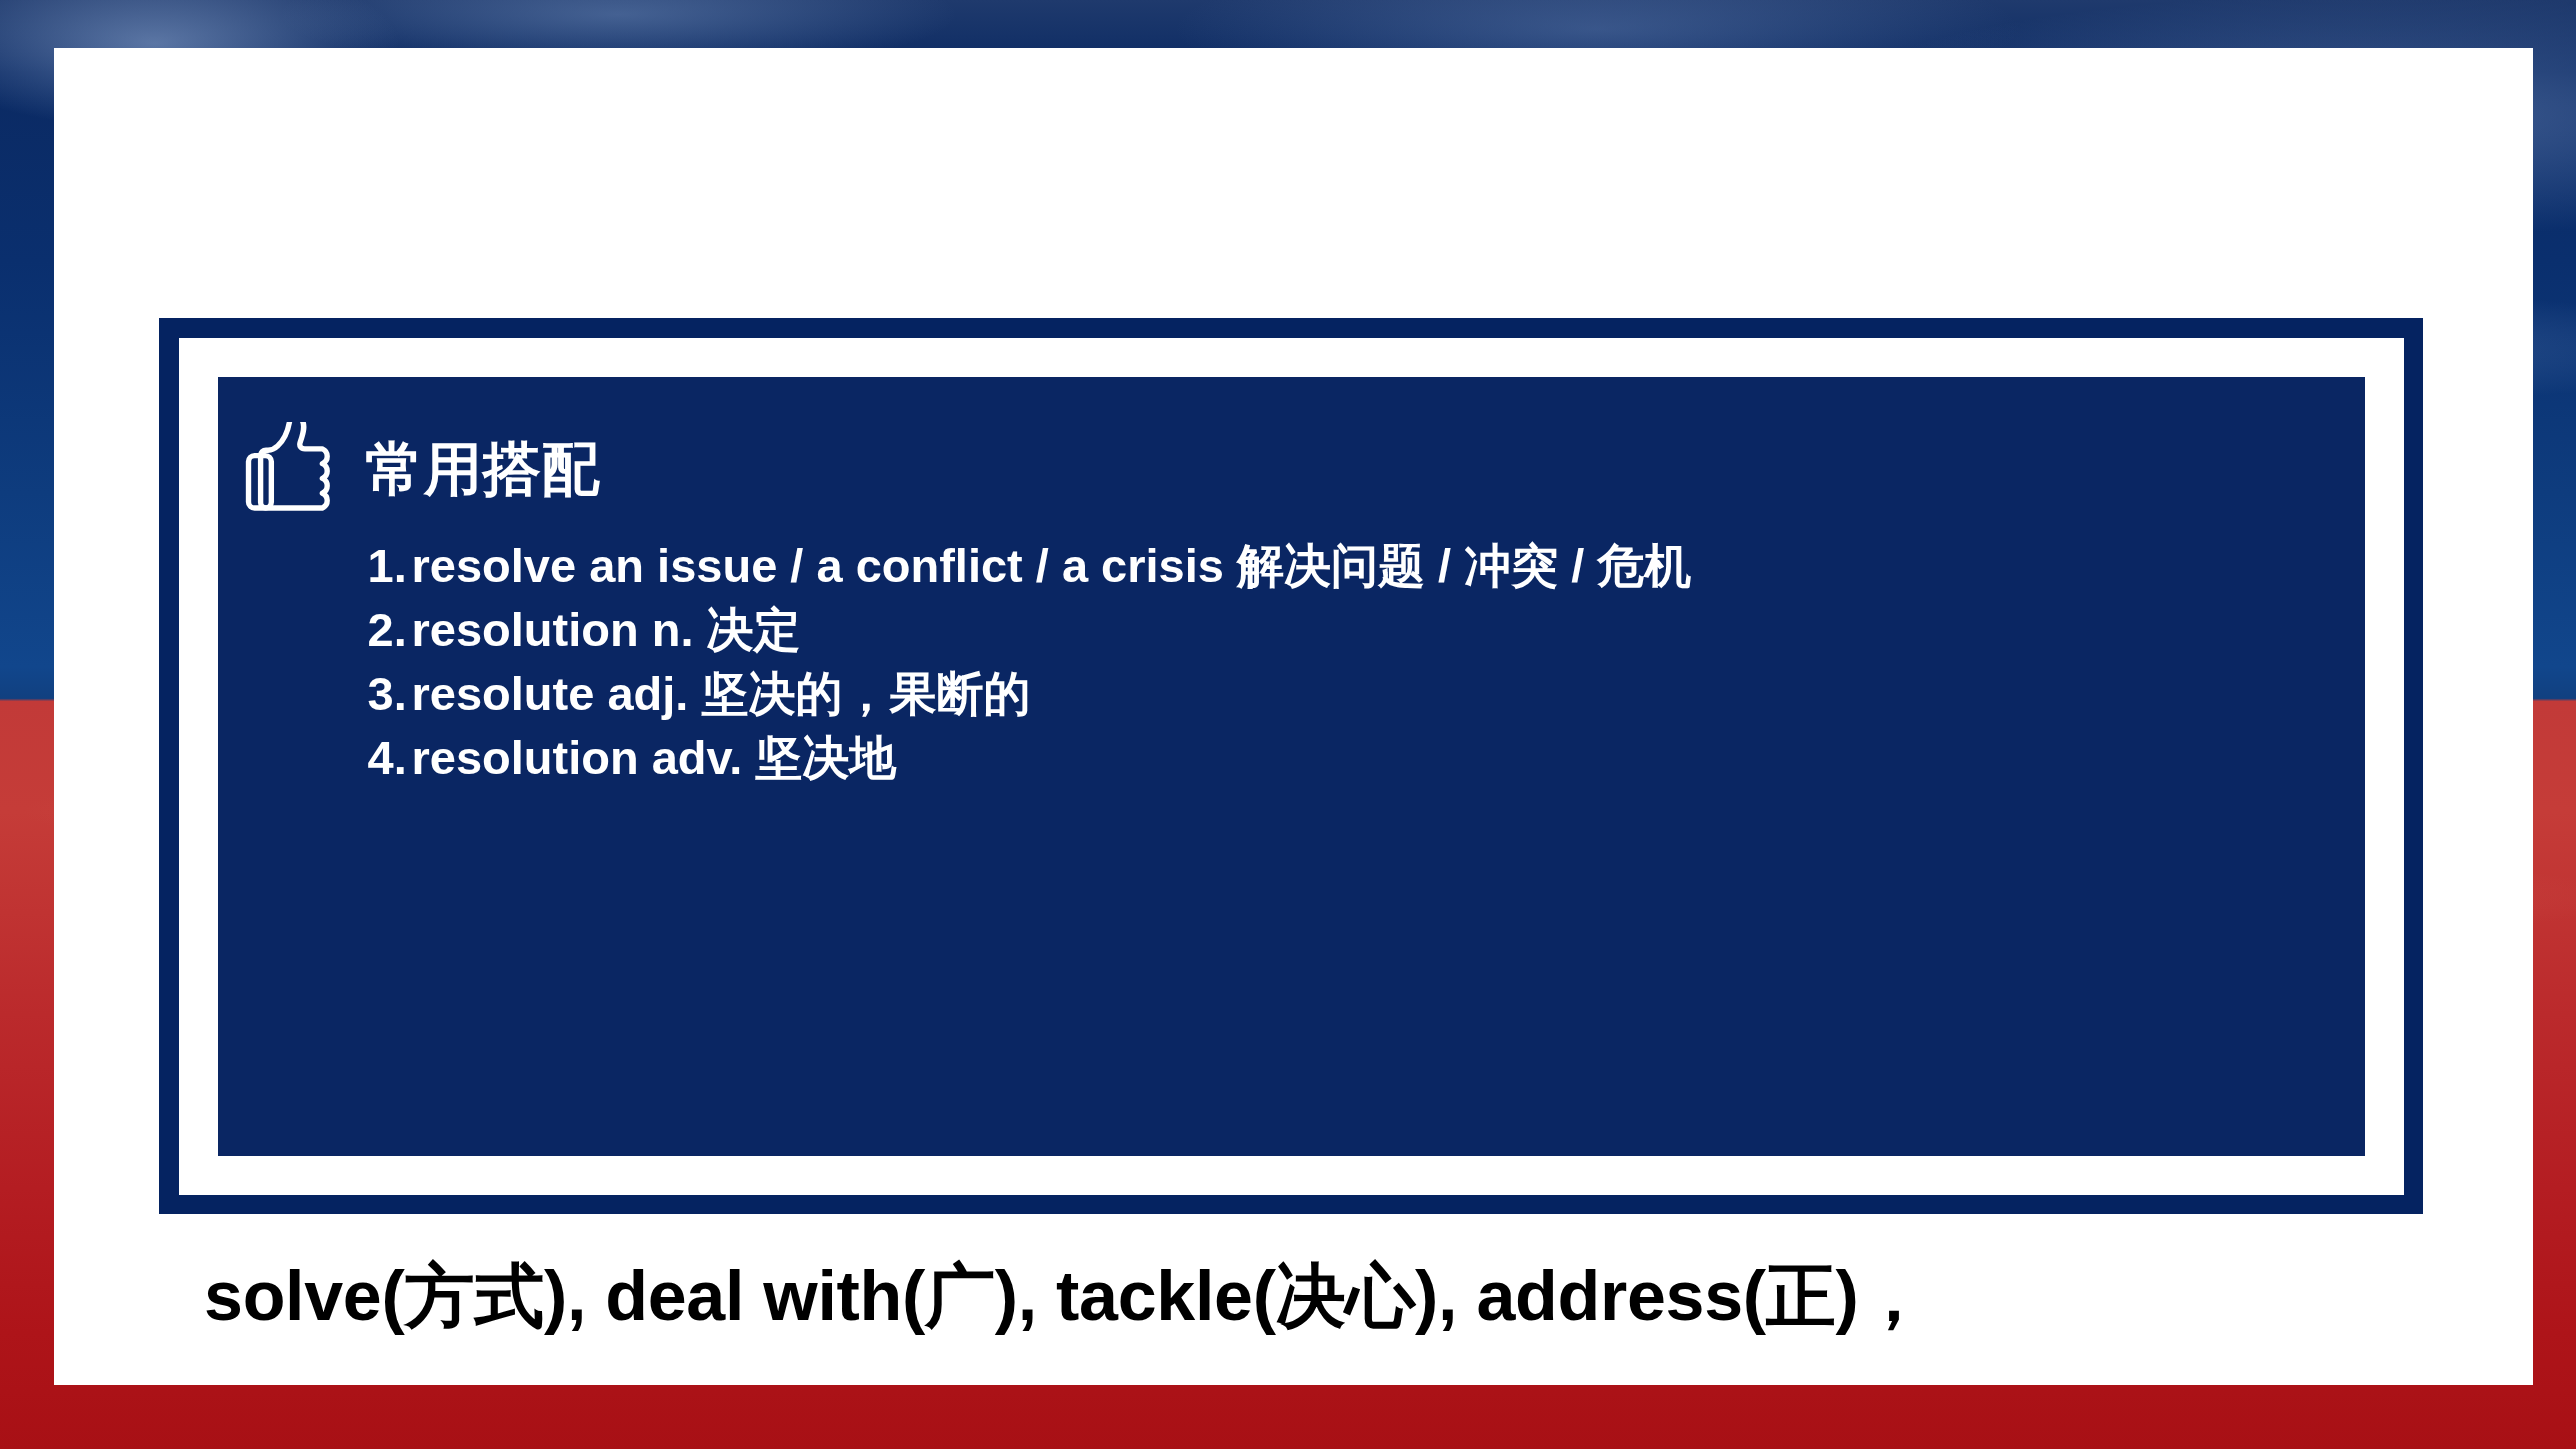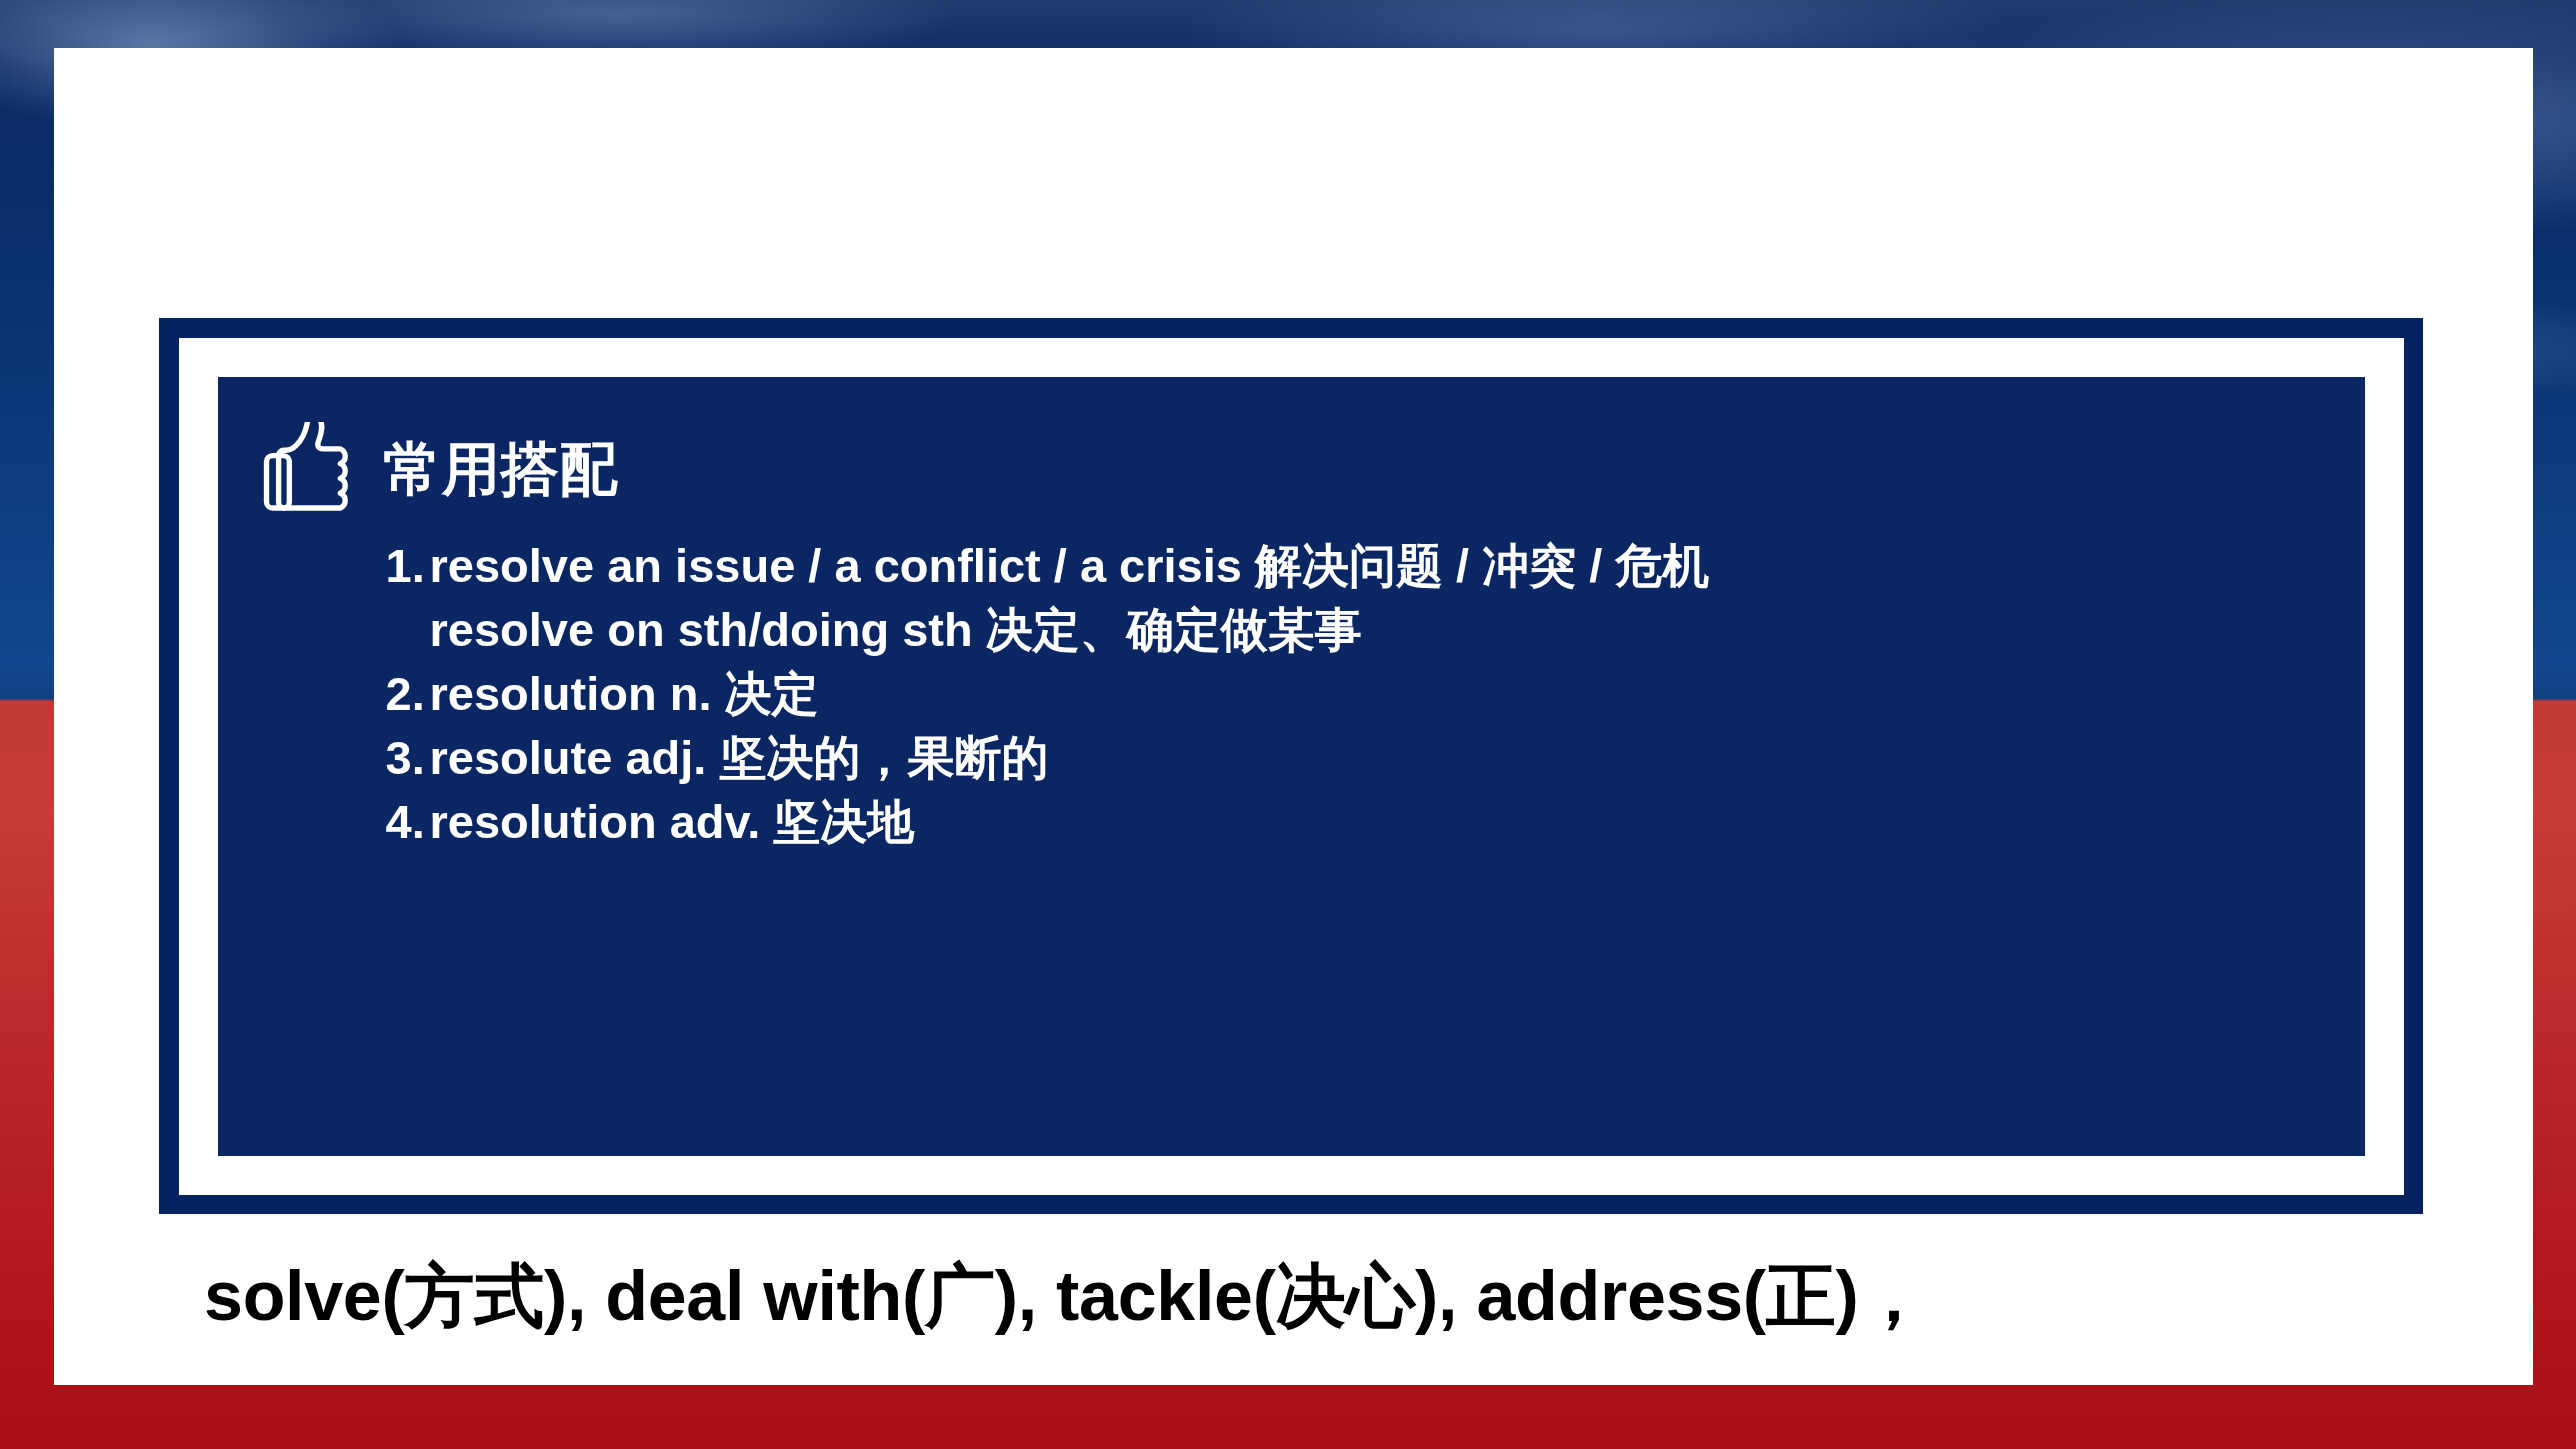--- a/index.html
+++ b/index.html
@@ -88,21 +88,21 @@
   }
   #combo-frame-inner {
     width:100%; height:100%;
     background:#ffffff;
     padding:39px;
   }
   #combo-box {
     width:100%; height:100%;
     background:#0a2663;
     position:relative;
-    padding:42px 0 0 18px;
+    padding:42px 0 0 0;
   }
 
   
   #combo-head {
     display:flex;
     align-items:center;
     padding-left:19px;
   }
   #thumb-icon {
     width:114px; height:101px;
@@ -172,21 +172,20 @@
           </span>
           <span id="combo-title">常用搭配</span>
         </div>
 
         <div id="combo-list">
 
           <div class="combo-item">
             <span class="combo-num">1.</span>
             <span class="combo-lines">
               <div class="combo-line">resolve an issue / a conflict / a crisis 解决问题 / 冲突 / 危机</div>
-              <div class="combo-line">resolve on sth/doing sth 决定、确定做某事</div>
             </span>
           </div>
 
           <div class="combo-item">
             <span class="combo-num">2.</span>
             <span class="combo-lines">
               <div class="combo-line">resolution n. 决定</div>
             </span>
           </div>
 

